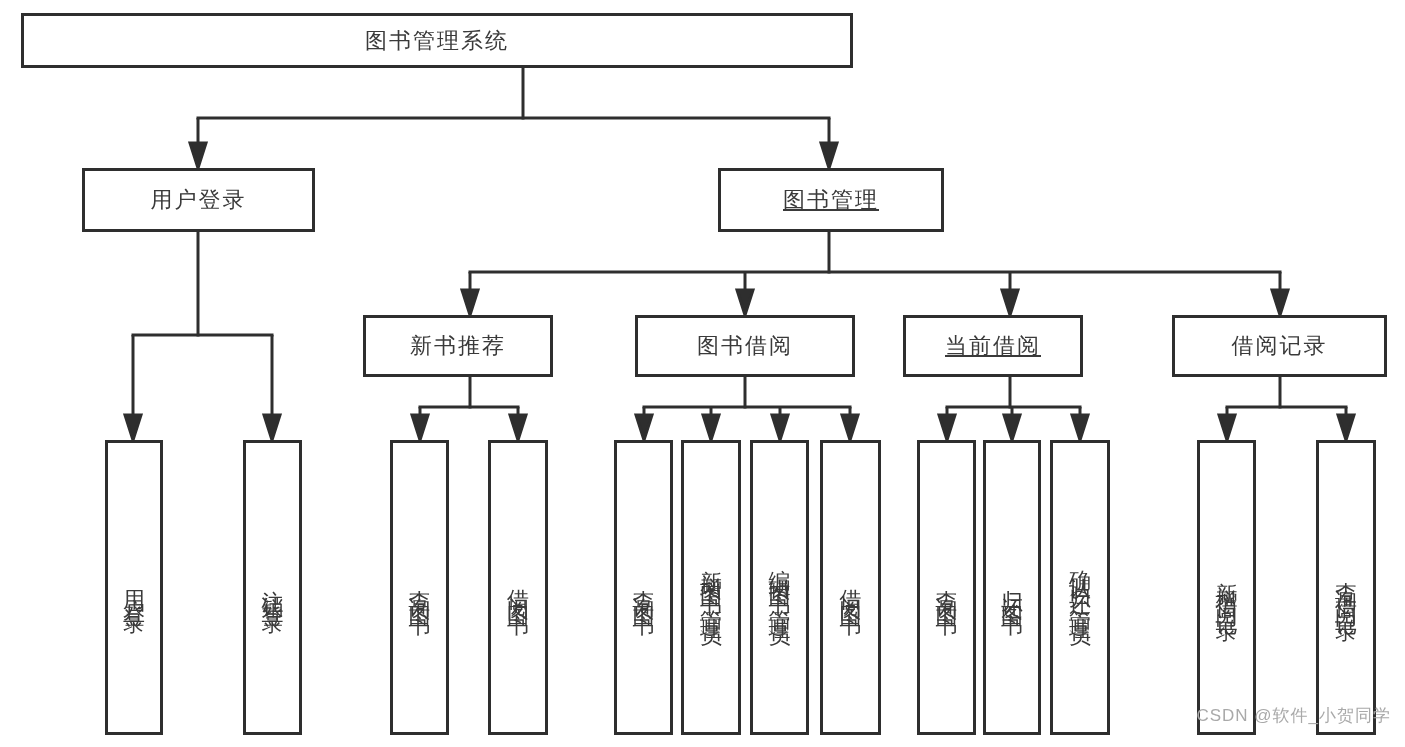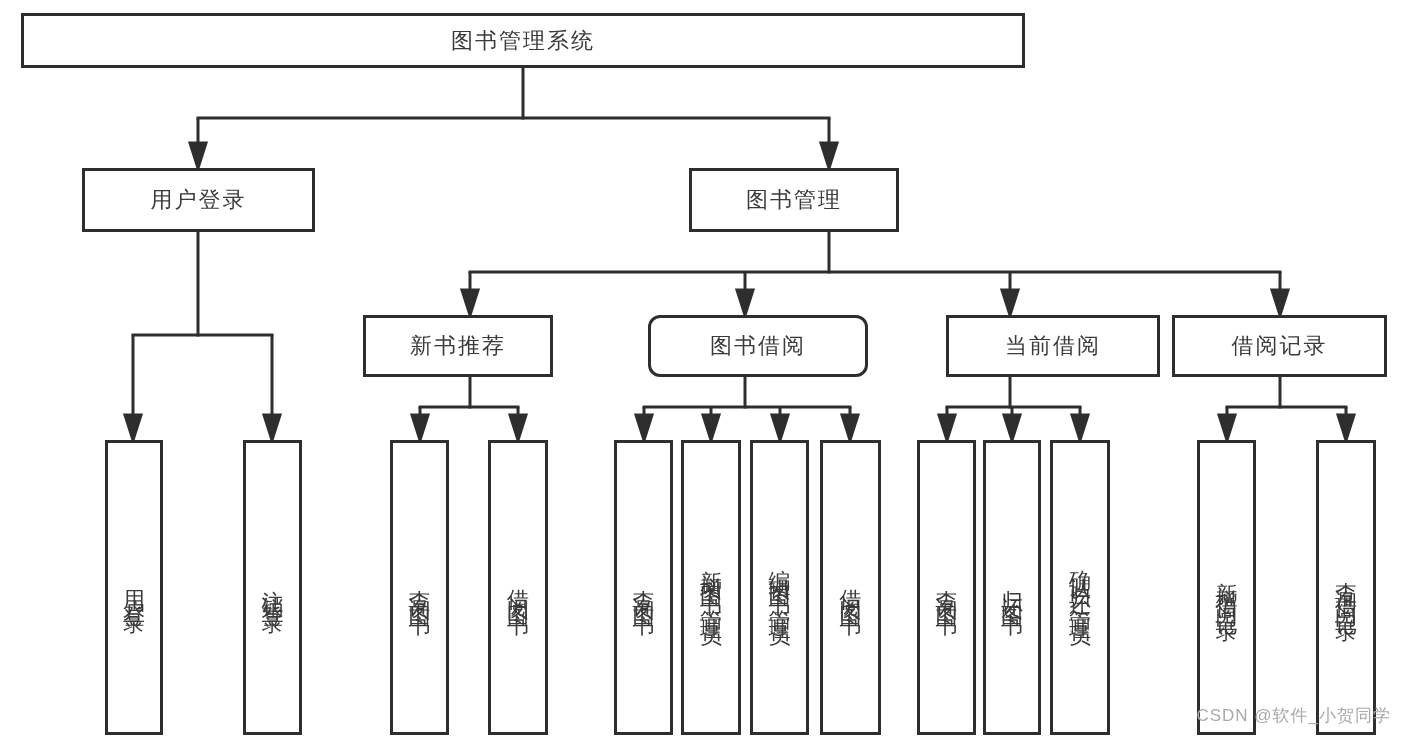--- a/index.html
+++ b/index.html
@@ -17,21 +17,21 @@
     box-sizing: border-box;
     border: 3px solid #2e2e2e;
     background: #ffffff;
     color: #3a3a3a;
     display: flex;
     align-items: center;
     justify-content: center;
     text-align: center;
   }
   .h  { font-size: 22px; letter-spacing: 2px; }
-  .root { left: 21px; top: 13px; width: 1004px; height: 55px; }
+  .root { left: 21px; top: 13px; width: 832px; height: 55px; }
   .lvl2 { top: 168px; height: 64px; }
   .lvl3 { top: 315px; height: 62px; }
   .v {
     top: 440px;
     height: 295px;
     writing-mode: vertical-rl;
     font-size: 22px;
     letter-spacing: 8px;
     line-height: 1;
   }
@@ -123,25 +123,25 @@
         <polygon points="1219,415 1235,415 1227,440"></polygon>
         <line x1="1346" y1="407" x2="1346" y2="422"></line>
         <polygon points="1338,415 1354,415 1346,440"></polygon>
       </g>
     </g>
   </svg>
 
   <div class="box h root">图书管理系统</div>
 
   <div class="box h lvl2" style="left:82px; width:233px;">用户登录</div>
-  <div class="box h lvl2" style="left:689px; width:210px;">图书管理</div>
+  <div class="box h lvl2" style="left:718px; width:226px;text-decoration:underline;">图书管理</div>
 
   <div class="box h lvl3" style="left:363px; width:190px;">新书推荐</div>
-  <div class="box h lvl3" style="left:648px; width:220px;border-radius:12px;">图书借阅</div>
-  <div class="box h lvl3" style="left:946px; width:214px;">当前借阅</div>
+  <div class="box h lvl3" style="left:635px; width:220px;">图书借阅</div>
+  <div class="box h lvl3" style="left:903px; width:180px;text-decoration:underline;">当前借阅</div>
   <div class="box h lvl3" style="left:1172px; width:215px;">借阅记录</div>
 
   <div class="box v" style="left:105px; width:58px;">用户登录</div>
   <div class="box v" style="left:243px; width:59px;">注销登录</div>
 
   <div class="box v" style="left:390px; width:59px;">查询图书</div>
   <div class="box v" style="left:488px; width:60px;">借阅图书</div>
 
   <div class="box v" style="left:614px; width:59px;">查询图书</div>
   <div class="box v" style="left:681px; width:60px;">新增图书（管理员）</div>

